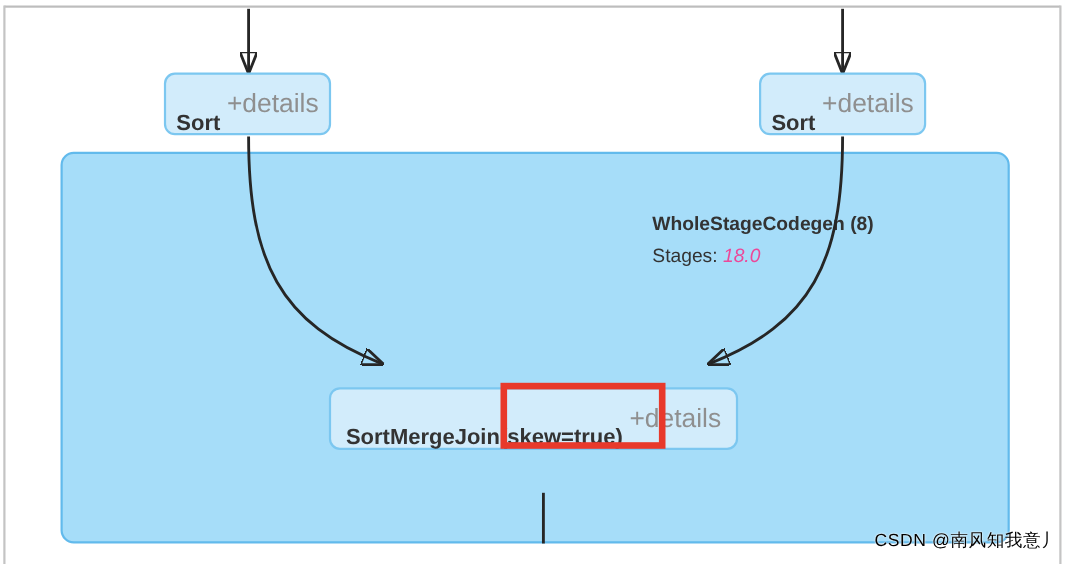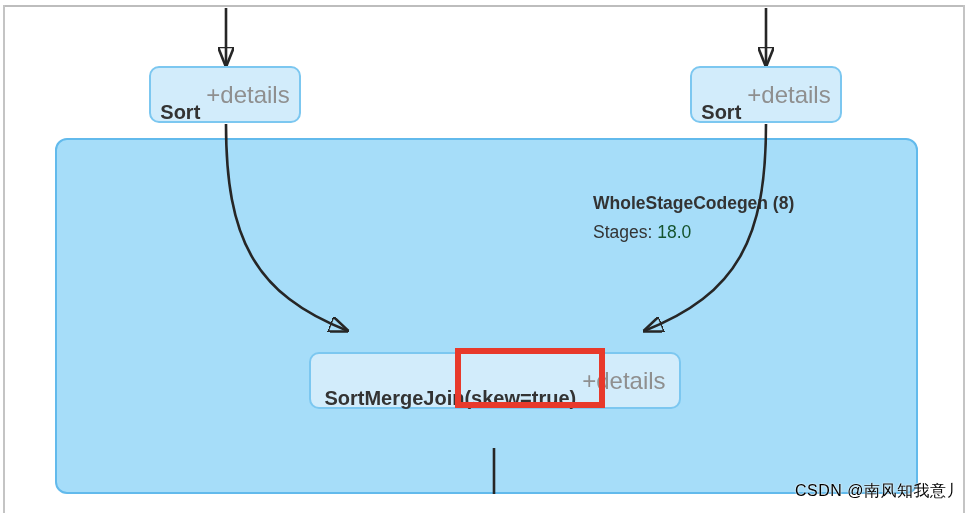--- a/index.html
+++ b/index.html
@@ -26,26 +26,26 @@
   
   .node{
     position:absolute;display:flex;align-items:center;justify-content:center;
     background:#d2ecfb;border:2px solid #7cc7f0;border-radius:10px;
     box-sizing:border-box;z-index:4;cursor:default;white-space:nowrap;
   }
   .node .nm{font-weight:bold;color:#333333;font-size:20px;margin-top:35px;}
   .node .det{color:#8f8f8f;font-size:24px;margin-left:6px;}
   #node-sort-left{left:149px;top:66px;width:152px;height:57px;}
   #node-sort-right{left:690px;top:66px;width:152px;height:57px;}
-  #node-smj{left:309px;top:352px;width:372px;height:57px;}
+  #node-smj{left:299px;top:352px;width:372px;height:57px;}
 
   
   .cluster-label{position:absolute;left:593px;top:189px;z-index:2;font-size:17.5px;color:#333;line-height:29px;}
   .cluster-label .title{font-weight:bold;}
-  .cluster-label a{color:#14532d;text-decoration:none;}
+  .cluster-label a{color:#ec4899;text-decoration:none;font-style:italic;}
 
   
   .annotation{
     position:absolute;left:455px;top:348px;width:150px;height:60px;
     border:6px solid #e8392b;box-sizing:border-box;z-index:5;background:transparent;
   }
 
   
   .watermark{
     position:absolute;right:5px;top:481px;z-index:6;

